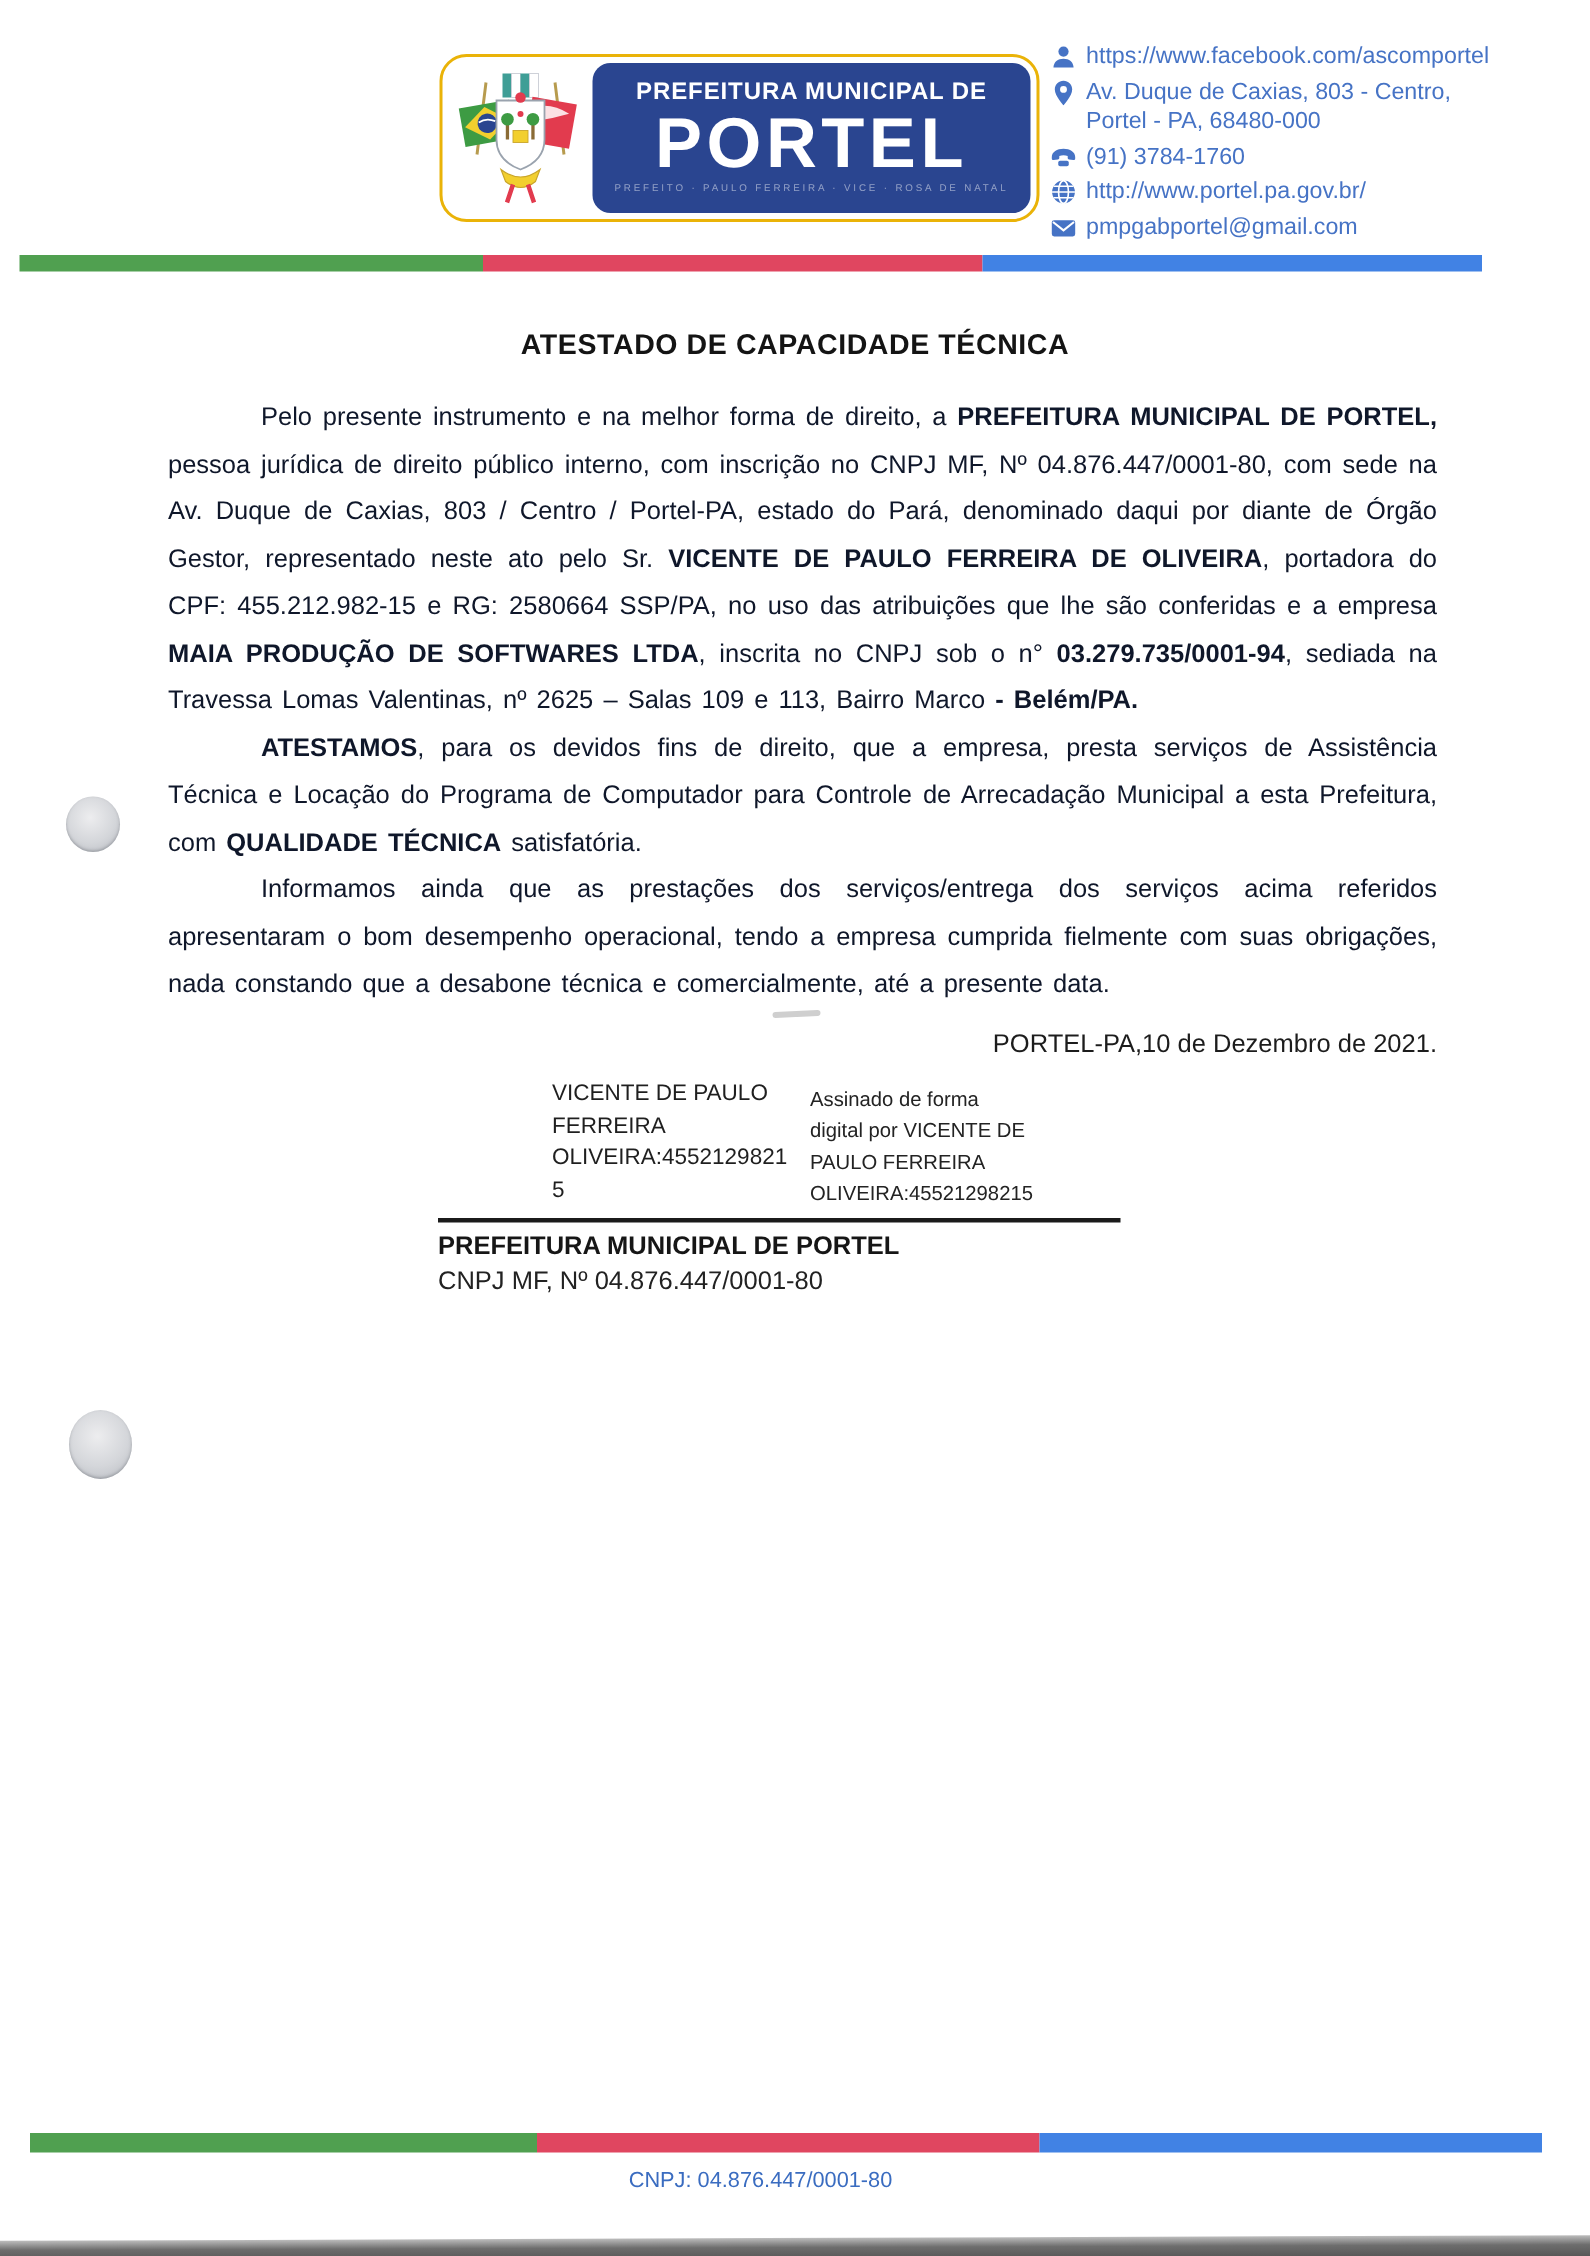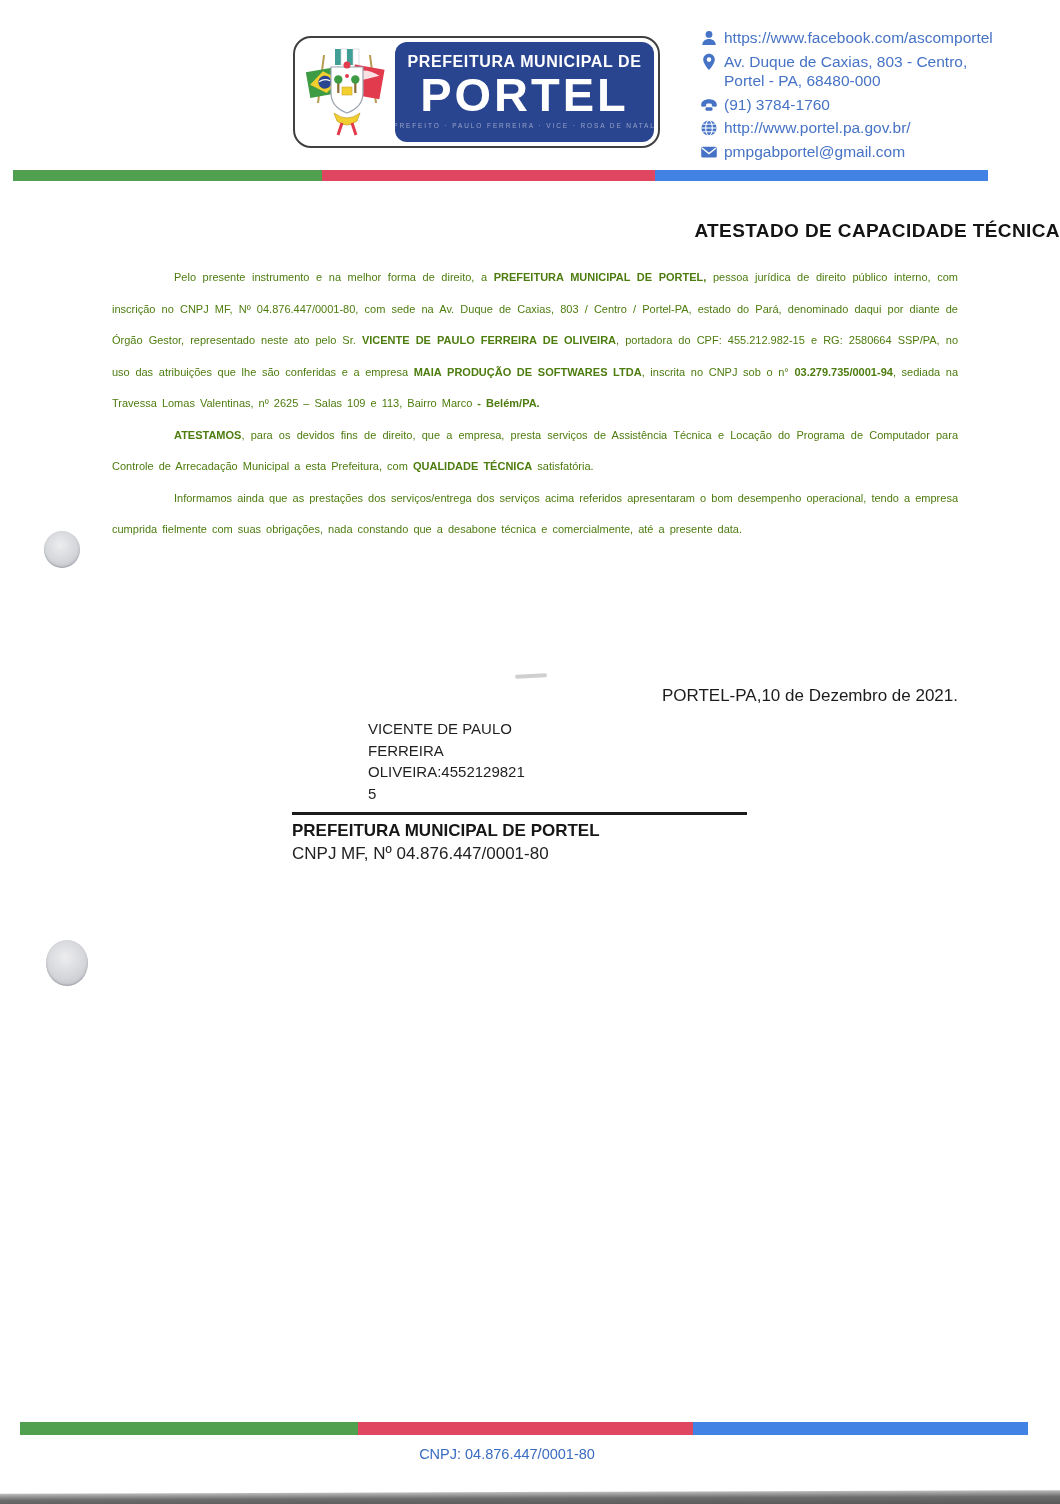--- a/index.html
+++ b/index.html
@@ -3,22 +3,22 @@
 <meta charset="utf-8">
 <style>
   html,body{margin:0;padding:0;background:#e9e9e9;}
   .page{
     position:relative; width:1060px; height:1504px; background:#ffffff;
     margin:0 auto; overflow:hidden;
     font-family:"Liberation Sans", sans-serif; color:#1c1c1c;
   }
   
   .logo{
-    position:absolute; left:293px; top:36px; width:367px; height:112px;
-    background:#ffffff; border:2px solid #404040; border-radius:18px;
+    position:absolute; left:293px; top:36px; width:400px; height:112px;
+    background:#ffffff; border:2px solid #eab308; border-radius:18px;
     display:flex; box-sizing:border-box; padding:4px;
   }
   .crest{ width:96px; display:flex; align-items:center; justify-content:center; }
   .logo-panel{
     flex:1; background:#2a4590; border-radius:12px; color:#fff;
     display:flex; flex-direction:column; align-items:center; justify-content:center;
     padding:4px 10px 6px; box-sizing:border-box; overflow:hidden;
   }
   .logo-top{ font-size:16px; font-weight:600; letter-spacing:.6px; white-space:nowrap; }
   .logo-name{ font-size:47px; font-weight:800; letter-spacing:3px; line-height:1.0; margin-top:0; white-space:nowrap; }
@@ -39,26 +39,26 @@
   .bar-top{ left:13px; top:170px; width:975px; height:11px; }
   .bar-top .g{ width:309px; background:#50a050; }
   .bar-top .r{ width:333px; background:#e04660; }
   .bar-top .b{ width:333px; background:#4182e4; }
   .bar-footer{ left:20px; top:1422px; width:1008px; height:13px; }
   .bar-footer .g{ width:338px; background:#50a050; }
   .bar-footer .r{ width:335px; background:#e04660; }
   .bar-footer .b{ width:335px; background:#4182e4; }
   
   .doc-title{
-    position:absolute; left:0; top:220px; width:1060px; text-align:right;
+    position:absolute; left:0; top:220px; width:1060px; text-align:center;
     font-size:19px; font-weight:bold; letter-spacing:.4px; color:#141414;
   }
   .doc-body{
     position:absolute; left:112px; top:262px; width:846px;
-    font-size:11px; line-height:31.5px; text-align:justify; word-spacing:2px; color:#4d7c0f;
+    font-size:17px; line-height:31.5px; text-align:justify; word-spacing:2px; color:#0f172a;
   }
   .doc-body p{ margin:0; text-indent:62px; }
   .dateline{
     position:absolute; left:112px; top:686px; width:846px;
     font-size:17px; text-align:right; color:#1c1c1c;
   }
   
   .sig{ position:absolute; left:368px; top:718px; display:flex; }
   .sig-name{
     width:172px; font-size:15px; line-height:21.5px; color:#1f1f1f; white-space:pre-line;
@@ -216,20 +216,24 @@
     <p><span>Informamos ainda que as prestações dos serviços/entrega dos serviços acima referidos apresentaram o bom desempenho operacional, tendo a empresa cumprida fielmente com suas obrigações, nada constando que a desabone técnica e comercialmente, até a presente data.</span></p>
   </div>
 
   <div class="dateline">PORTEL-PA,10 de Dezembro de 2021.</div>
 
   <div class="sig">
     <div class="sig-name">VICENTE DE PAULO
 FERREIRA
 OLIVEIRA:4552129821
 5</div>
+    <div class="sig-statement">Assinado de forma
+digital por VICENTE DE
+PAULO FERREIRA
+OLIVEIRA:45521298215</div>
   </div>
   <div class="sig-rule"></div>
   <div class="org">
     <div class="org-name">PREFEITURA MUNICIPAL DE PORTEL</div>
     <div class="org-cnpj">CNPJ MF, Nº 04.876.447/0001-80</div>
   </div>
 
   <div class="hole hole-1"></div>
   <div class="hole hole-2"></div>
   <div class="smudge"></div>

